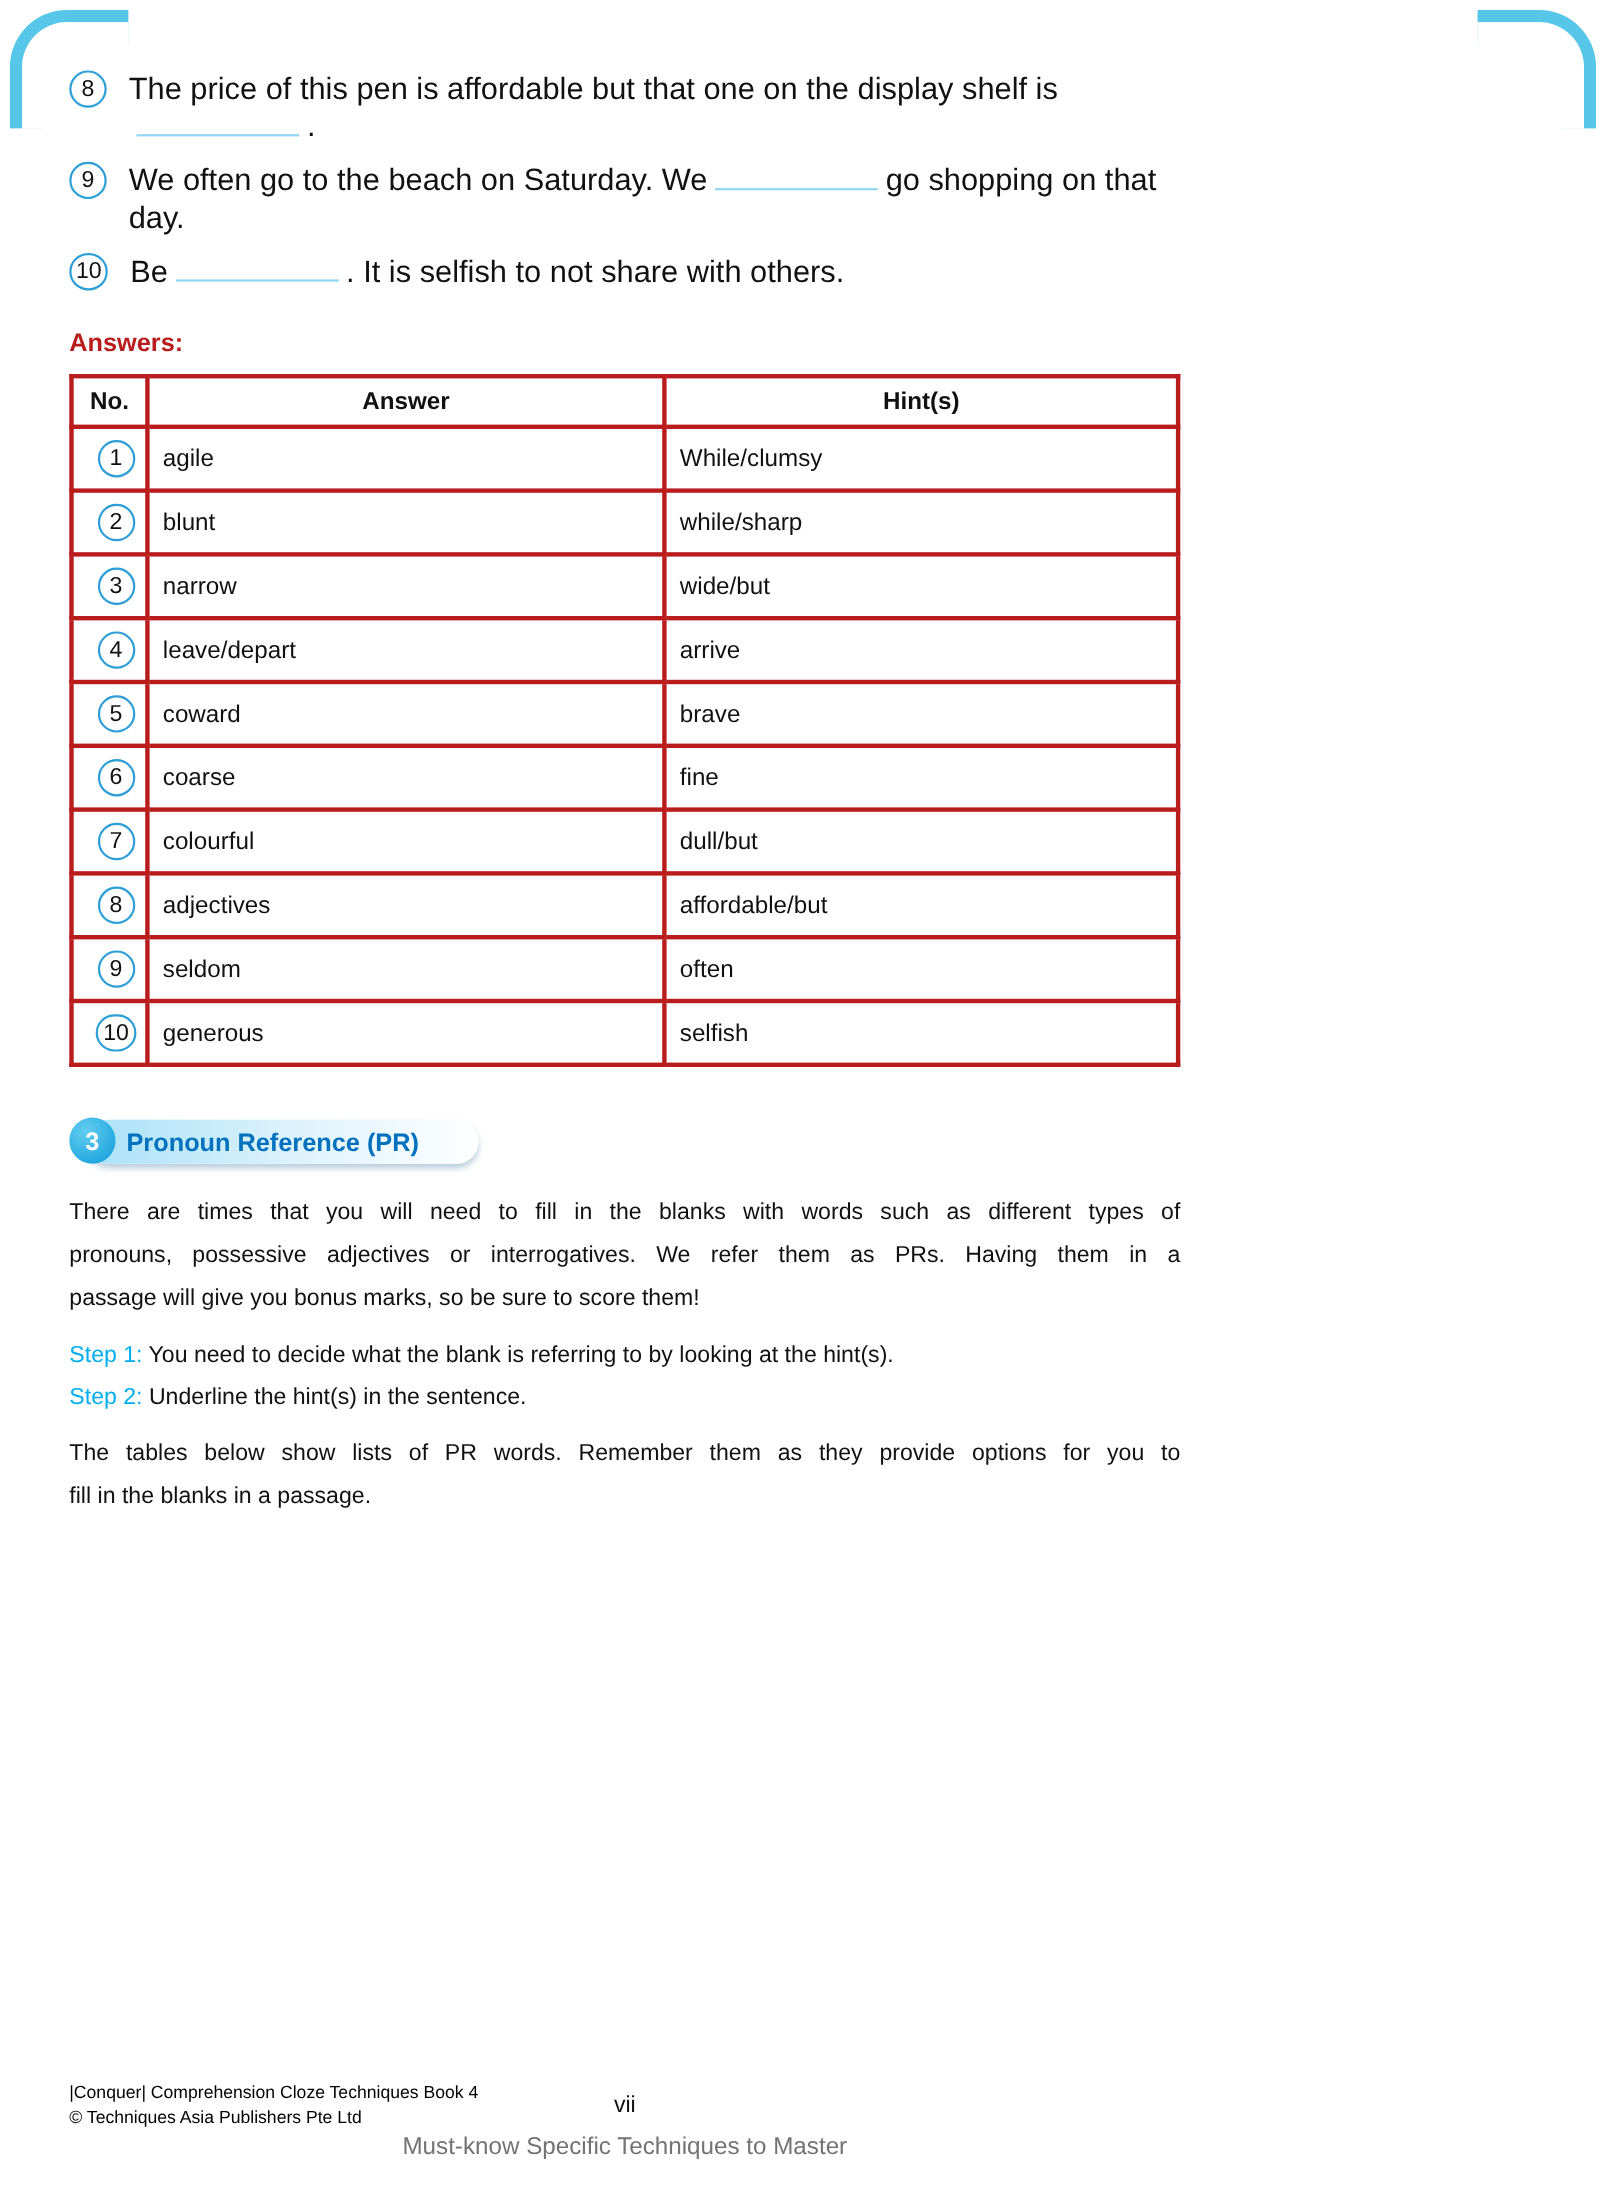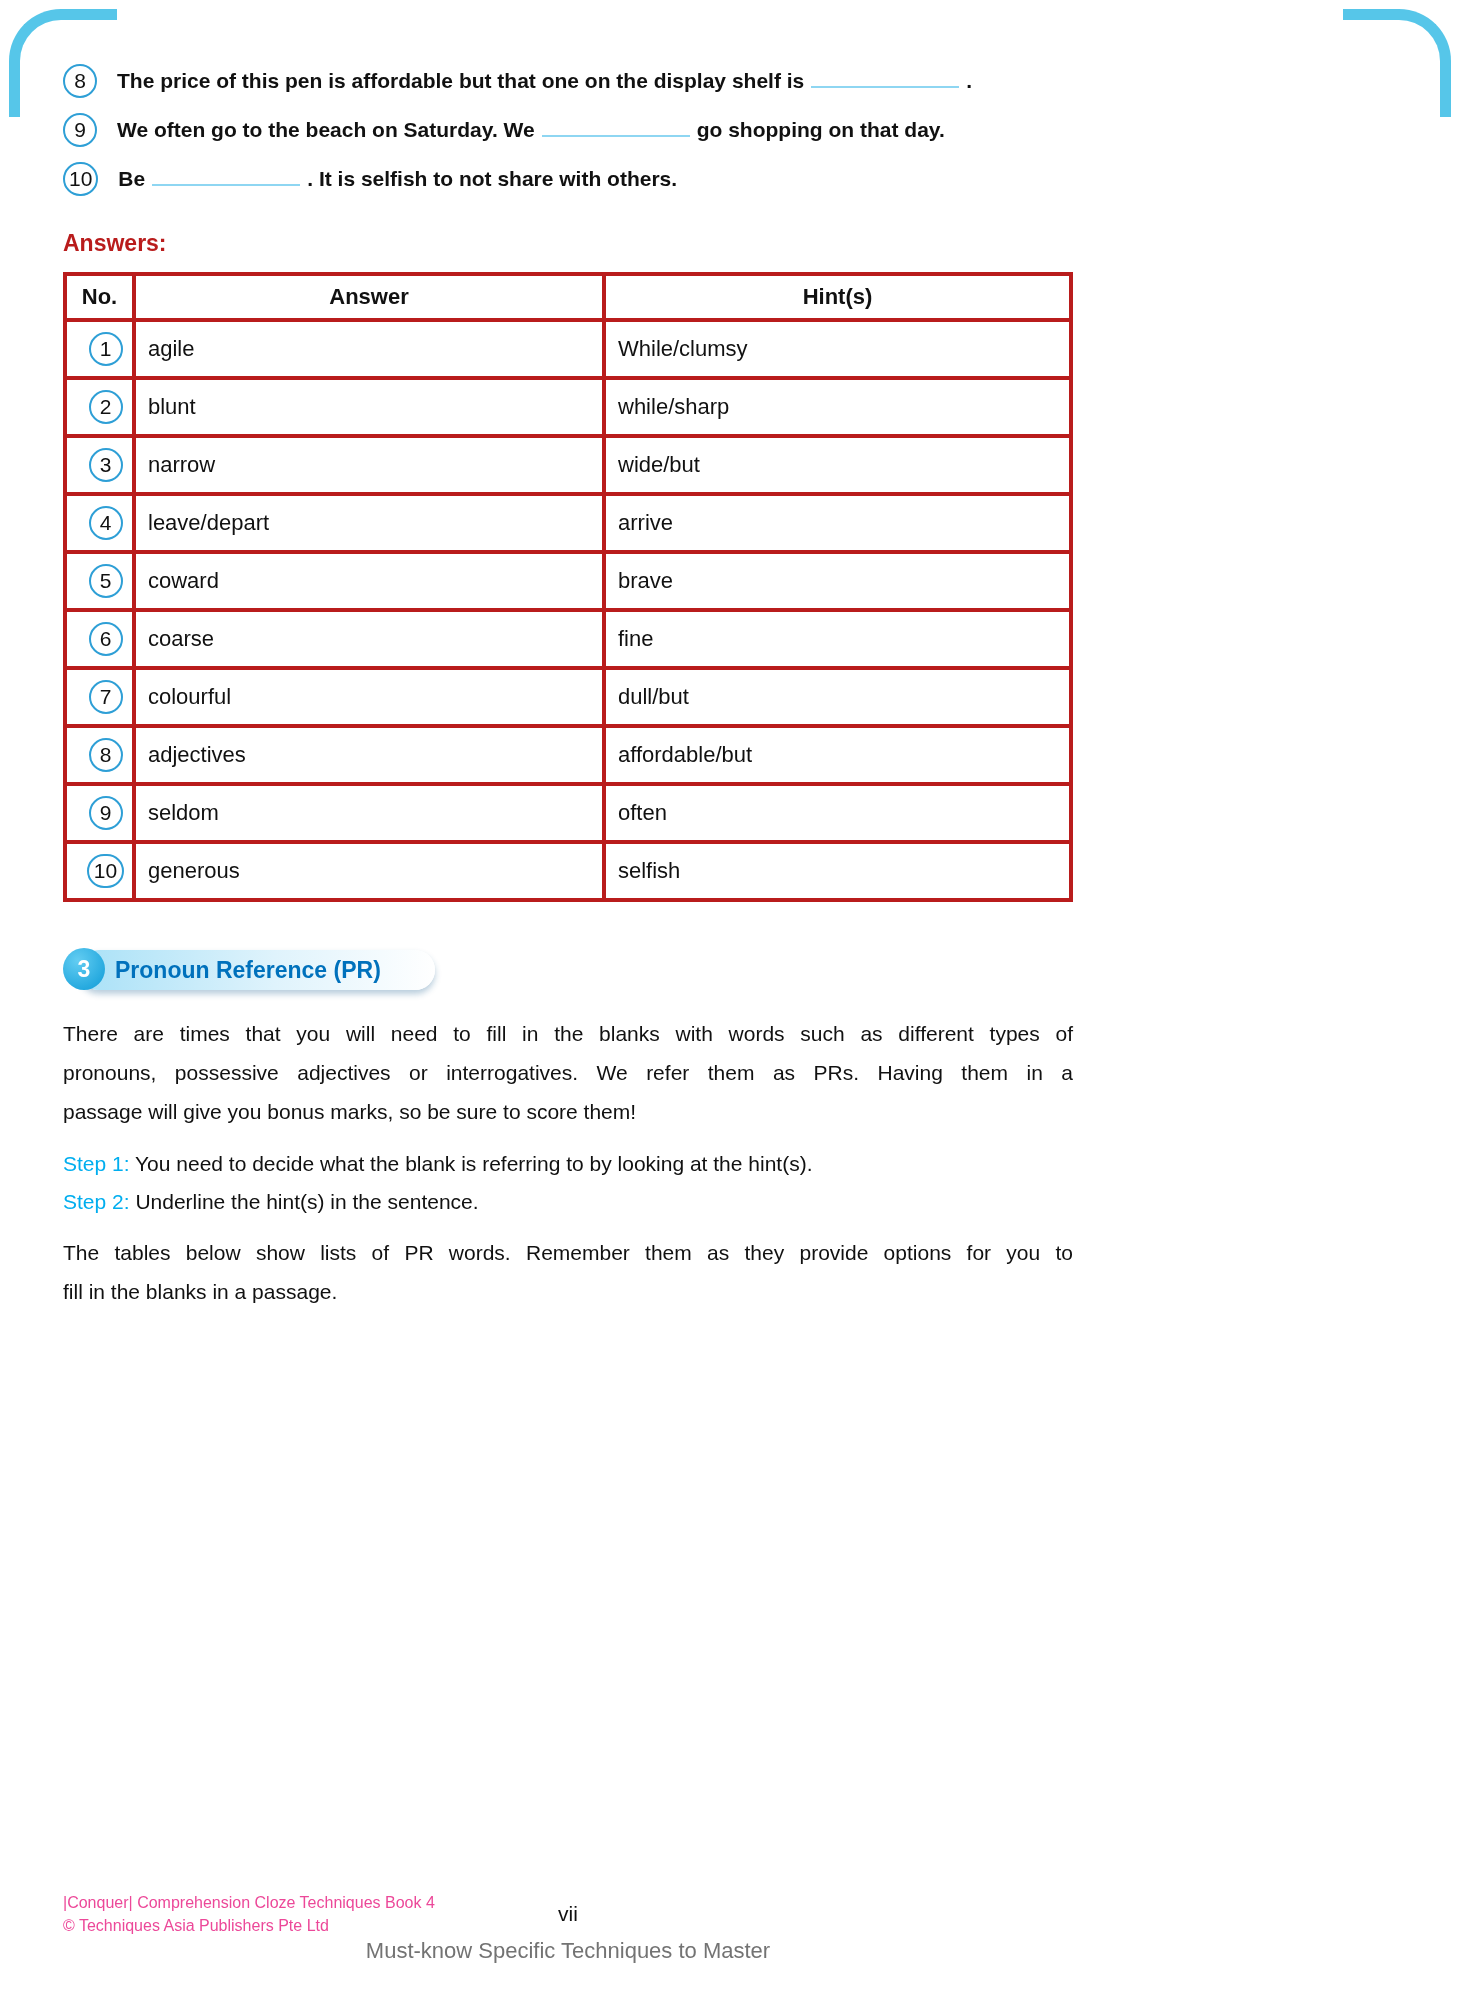--- a/index.html
+++ b/index.html
@@ -23,21 +23,21 @@
 
   
   .question { display: flex; align-items: flex-start; margin-bottom: 15px; }
   .question:first-child { margin-top: 64px; }
   .qnum {
     flex: 0 0 auto; display: inline-flex; align-items: center; justify-content: center;
     min-width: 34px; height: 34px; padding: 0 4px;
     border: 2px solid #2e9fd6; border-radius: 17px;
     font-size: 21px; margin-right: 20px; color: #111;
   }
-  .qtext { font-size: 21px; line-height: 34px; font-weight: bold; }
+  .qtext { font-size: 28px; line-height: 34px; }
   .blank {
     display: inline-block; width: 148px; height: 18px;
     border-bottom: 2px solid #8ed6f2; margin: 0 7px;
     vertical-align: baseline;
   }
 
   
   .answers-heading { margin: 34px 0 15px 0; font-size: 23px; font-weight: bold; color: #b91c1c; }
 
   
@@ -79,21 +79,21 @@
   .para { margin: 22px 0 0 0; font-size: 21px; line-height: 39px; }
   .para .line { text-align: justify; text-align-last: justify; }
   .para .line.last { text-align: left; text-align-last: left; }
 
   
   .steps { margin-top: 14px; }
   .step { font-size: 21px; line-height: 38px; }
   .step-label { color: #00aeef; }
 
   
-  .footer-left { position: absolute; left: 63px; top: 1891px; font-size: 16px; line-height: 23px; color: #ec4899; }
+  .footer-left { position: absolute; left: 63px; top: 1891px; font-size: 16px; line-height: 23px; color: #000000; }
   .footer-center { position: absolute; left: 63px; top: 1902px; width: 1010px; text-align: center; font-size: 21px; color: #111; }
   .footer-tagline { position: absolute; left: 63px; top: 1938px; width: 1010px; text-align: center; font-size: 22px; color: #737373; }
 </style>
 </head>
 <body>
 
 <div class="page">
 
   <div class="corner tl"></div>
   <div class="corner tr"></div>

